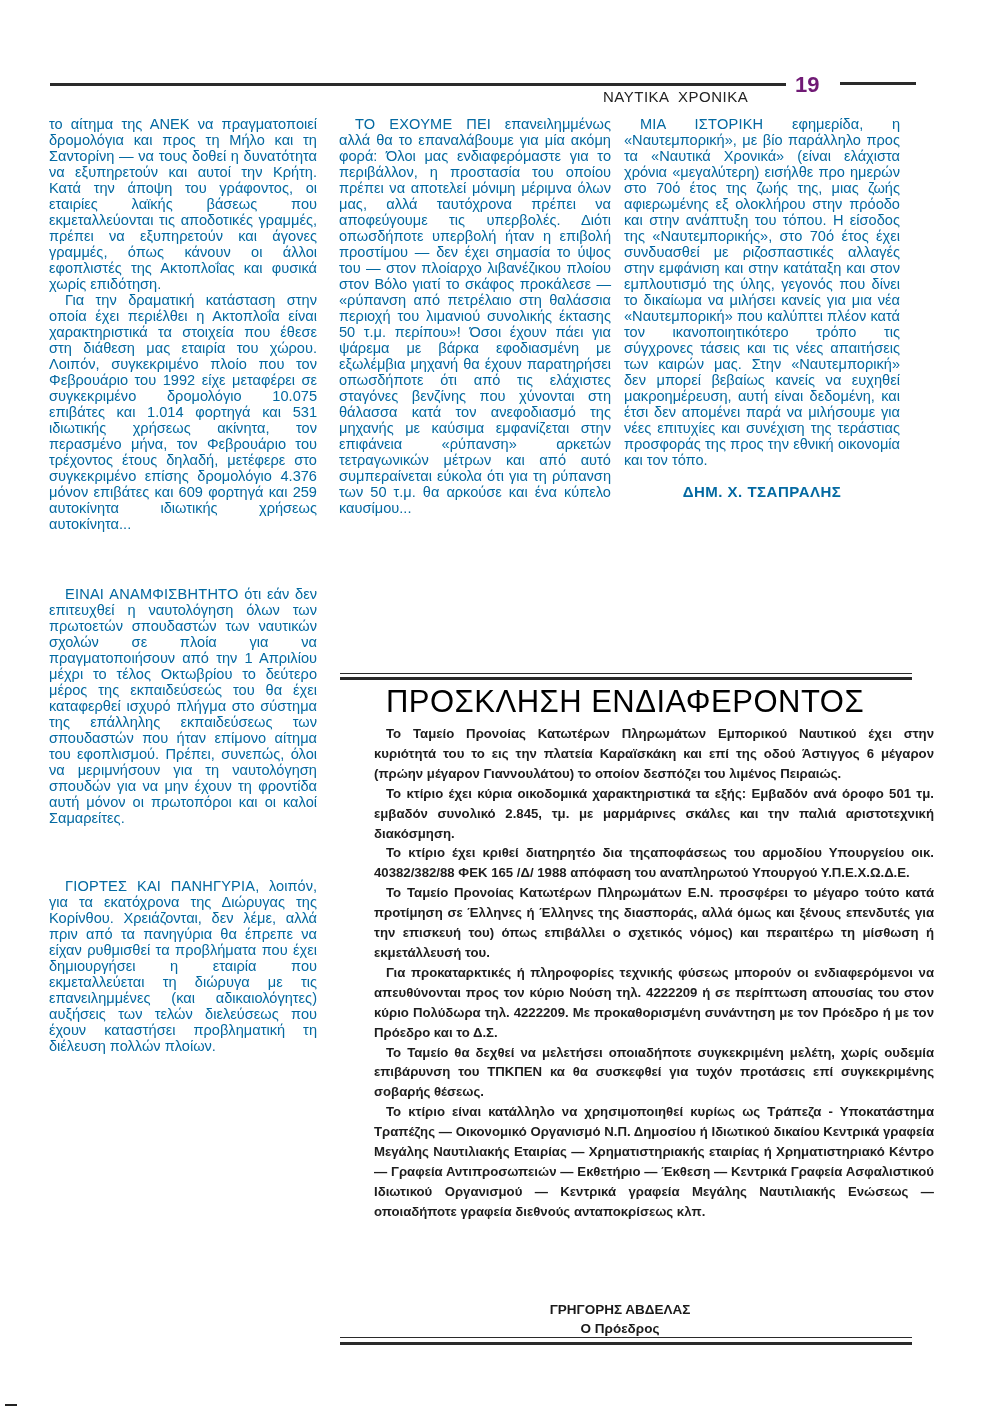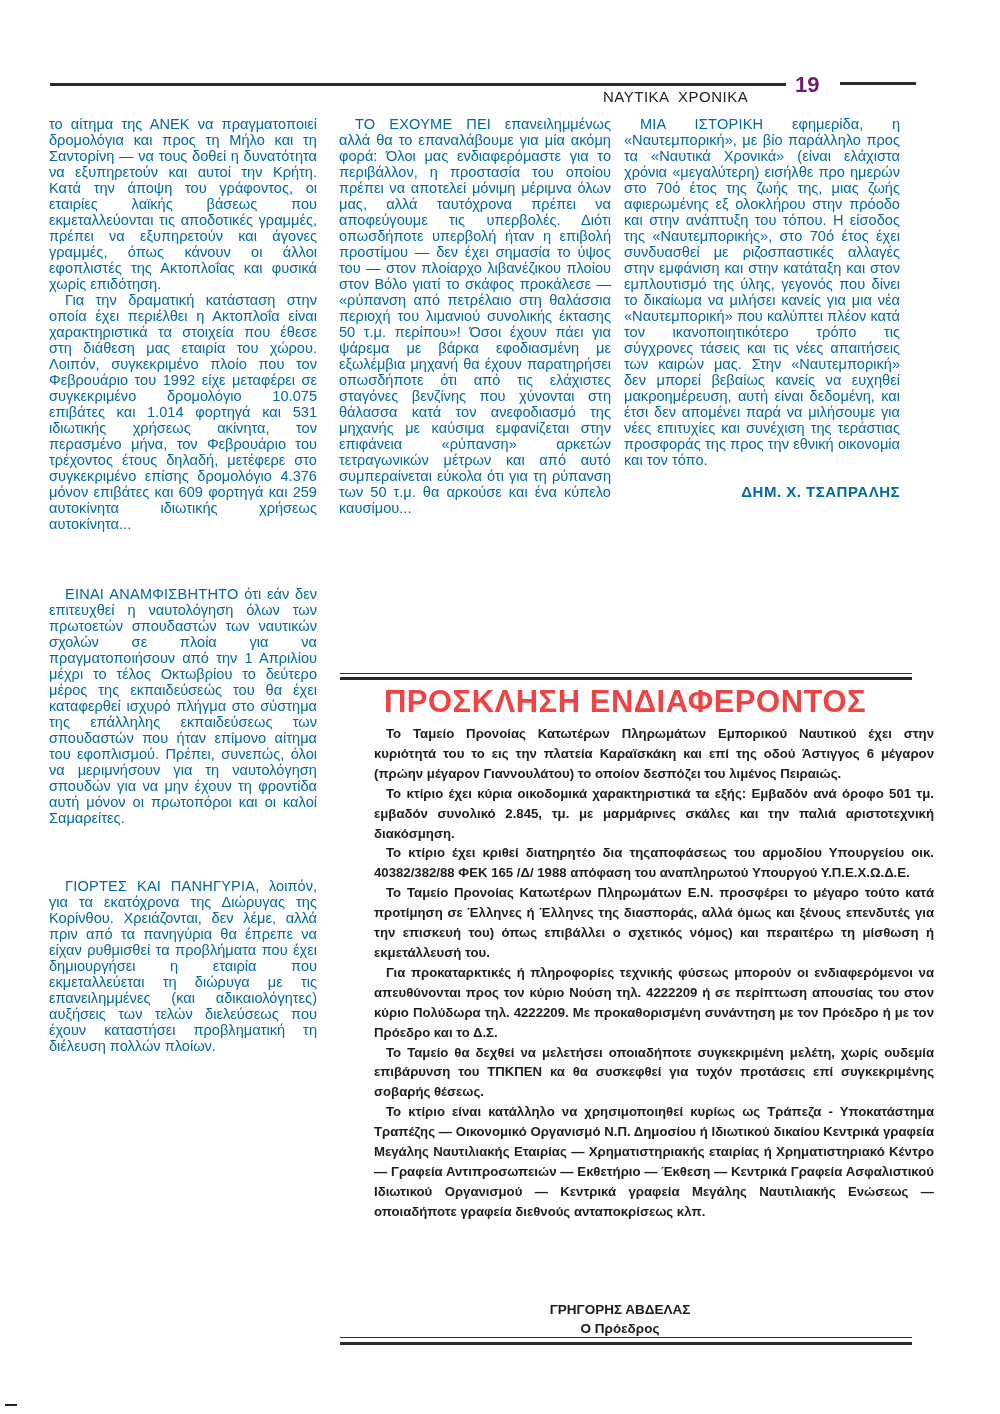--- a/index.html
+++ b/index.html
@@ -7,22 +7,22 @@
   .rule { position: absolute; background: #2a2a2a; }
   .header-title { position: absolute; left: 597px; top: 88px; font-size: 15px; letter-spacing: 0.5px; color: #222; margin-left: 6px; }
   .page-num { position: absolute; left: 795px; top: 72px; font-size: 22px; font-weight: bold; color: #701a75; }
   .col { position: absolute; font-size: 14.6px; line-height: 16px; text-align: justify; color: #0369a1; }
   .col p { margin: 0; text-indent: 0; }
   .col p.ind { text-indent: 16px; }
   .col1 { left: 49px; top: 116px; width: 268px; }
   .col2 { left: 339px; top: 116px; width: 272px; }
   .col3 { left: 624px; top: 116px; width: 276px; }
   .lead { letter-spacing: 0.2px; }
-  .sig { text-align: right; font-weight: bold; font-size: 15px; margin-top: 16px; letter-spacing: 0.5px; }
-  .notice-title { position: absolute; left: 340px; top: 684px; width: 570px; text-align: center; font-size: 31px; font-weight: bold; letter-spacing: 0.5px; color: #ef4444; }
+  .sig { text-align: center; font-weight: bold; font-size: 15px; margin-top: 16px; letter-spacing: 0.5px; }
+  .notice-title { position: absolute; left: 340px; top: 684px; width: 570px; text-align: center; font-size: 31px; font-weight: normal; letter-spacing: 0.5px; color: #000000; }
   .notice { position: absolute; left: 374px; top: 724px; width: 560px; font-size: 13.2px; line-height: 19.9px; font-weight: bold; text-align: justify; color: #1d1d1d; }
   .notice p { margin: 0; text-indent: 12px; }
   .sign-block { position: absolute; left: 340px; top: 1300px; width: 560px; text-align: center; font-size: 13.5px; font-weight: bold; line-height: 19px; }
   .corner-mark { position: absolute; left: 5px; top: 1404px; width: 12px; height: 2px; background: #222; }
 </style>
 </head>
 <body>
 
 <div class="rule" style="left:50px; top:83px; width:736px; height:3px;"></div>
 <div class="rule" style="left:840px; top:82px; width:76px; height:3px;"></div>

